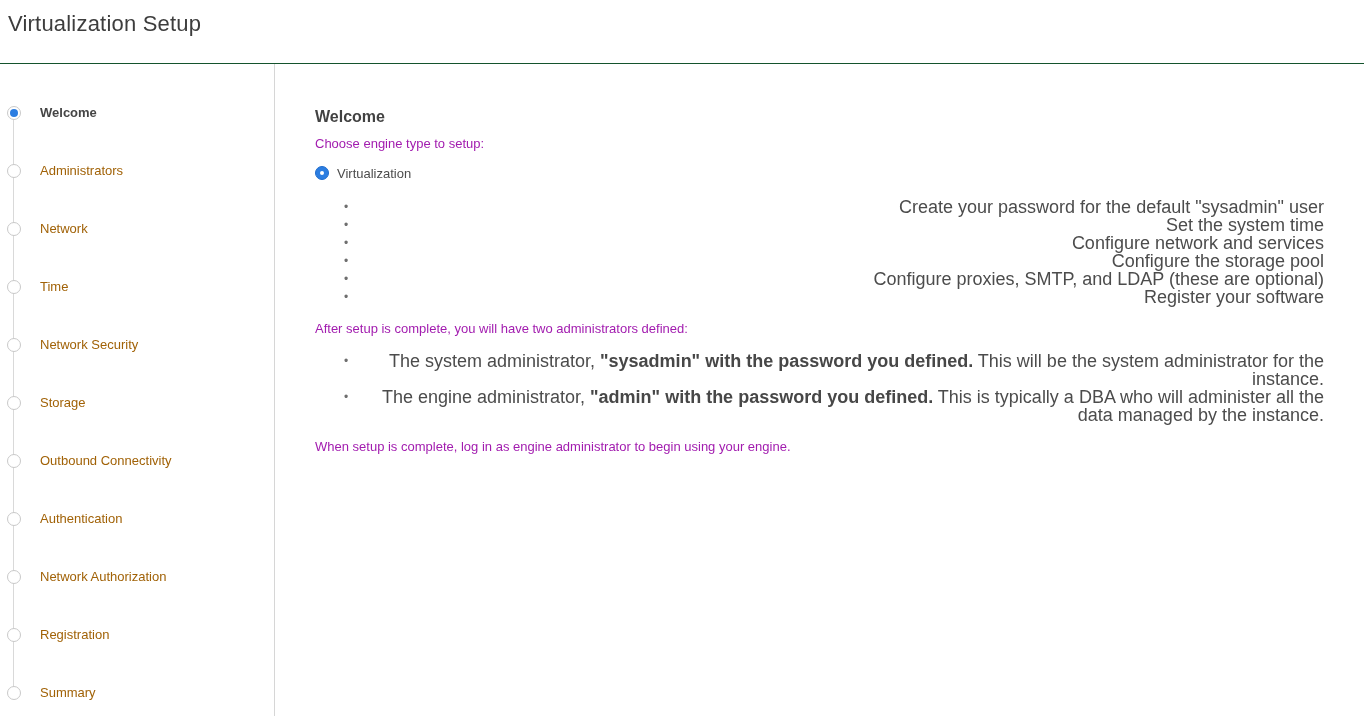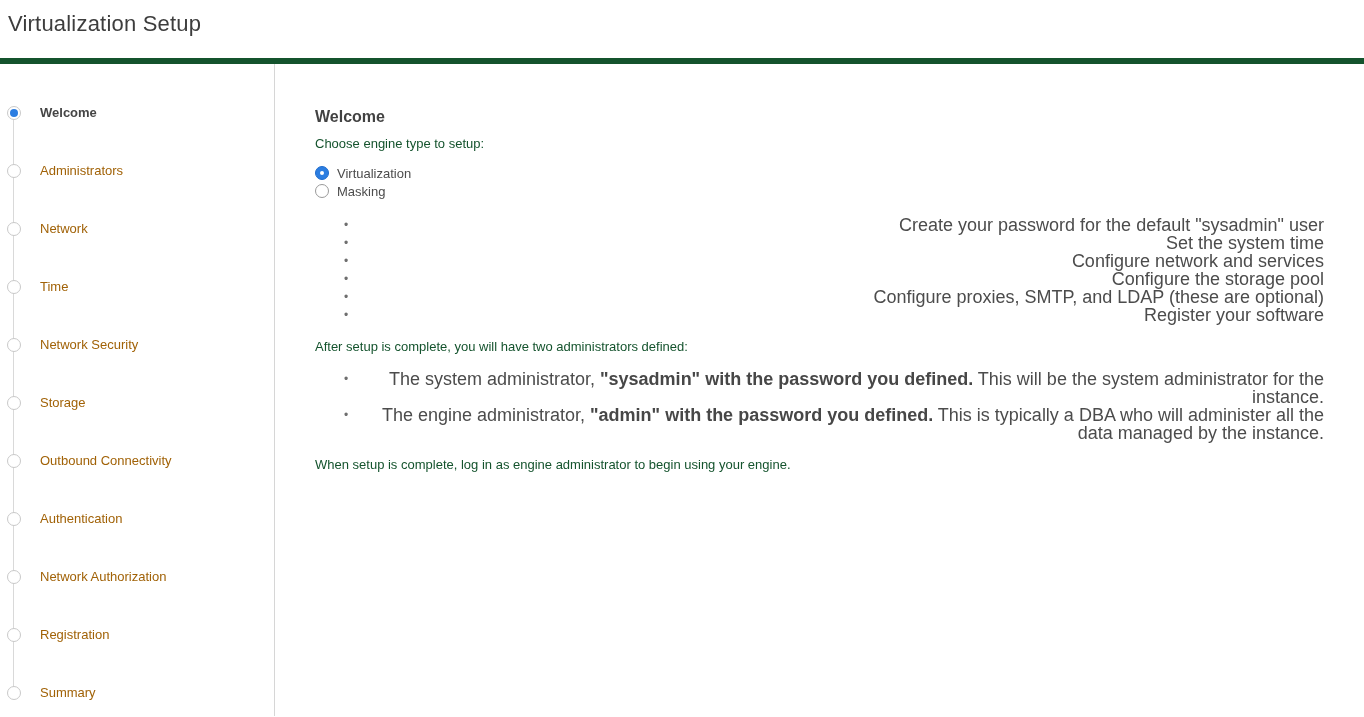--- a/index.html
+++ b/index.html
@@ -4,21 +4,21 @@
 <style>
   * { margin: 0; padding: 0; box-sizing: border-box; }
   html, body { background: #fff; }
   body { font-family: "Liberation Sans", sans-serif; }
   .screen {
     width: 1364px; height: 717px;
     background: #fff; position: relative; overflow: hidden;
   }
 
   
-  .app-header { height: 64px; padding: 10px 0 0 8px; border-bottom: 6px solid #14532d; }
+  .app-header { height: 64px; padding: 10px 0 0 8px; border-bottom: 1px solid #14532d; }
   .app-title { font-size: 22px; line-height: 27px; font-weight: 400; color: #3d3d3d; letter-spacing: 0.2px; }
 
   
   .layout { display: flex; height: 652px; }
 
   
   .sidebar { width: 275px; min-width: 275px; border-right: 1px solid #d6d6d6; position: relative; padding-top: 20px; }
   .stepper-line { position: absolute; left: 13px; top: 49px; width: 1px; height: 580px; background: #d9d9d9; }
   .step { position: relative; height: 58px; display: flex; align-items: center; padding-left: 7px; cursor: pointer; }
   .step-circle {
@@ -28,21 +28,21 @@
   .step.active .step-circle::after {
     content: ""; position: absolute; left: 2px; top: 2px;
     width: 8px; height: 8px; border-radius: 50%; background: #2b7de1;
   }
   .step-label { margin-left: 19px; font-size: 13px; line-height: 16px; color: #a16207; }
   .step.active .step-label { font-weight: bold; color: #454545; }
 
   
   .main { flex: 1; padding: 43px 40px 0 40px; }
   .content-heading { font-size: 16px; line-height: 19px; font-weight: bold; color: #424242; }
-  .para { font-size: 13px; line-height: 18px; color: #14532d; margin-top: 14px; }
+  .para { font-size: 13px; line-height: 18px; color: #a21caf; margin-top: 14px; }
   .para.choose { margin-top: 9px; }
 
   .radio-group { margin-top: 13px; }
   .radio-row { display: flex; align-items: flex-start; height: 18px; cursor: pointer; }
   .radio-label { font-size: 13px; color: #4c4c4c; }
   .radio { width: 14px; height: 14px; border-radius: 50%; margin-right: 8px; position: relative; flex: 0 0 14px; }
   .radio.selected { background: #2b7de1; border: 1px solid #1f6ccd; }
   .radio.selected::after {
     content: ""; position: absolute; left: 4px; top: 4px;
     width: 4px; height: 4px; border-radius: 50%; background: #fff;
@@ -123,24 +123,20 @@
     <div class="main">
       <div class="content-heading">Welcome</div>
 
       <div class="para choose">Choose engine type to setup:</div>
 
       <div class="radio-group">
         <label class="radio-row">
           <span class="radio selected"></span>
           <span class="radio-label">Virtualization</span>
         </label>
-        <label class="radio-row">
-          <span class="radio unselected"></span>
-          <span class="radio-label">Masking</span>
-        </label>
       </div>
 
 
       <ul class="bullet-list">
         <li>Create your password for the default "sysadmin" user</li>
         <li>Set the system time</li>
         <li>Configure network and services</li>
         <li>Configure the storage pool</li>
         <li>Configure proxies, SMTP, and LDAP (these are optional)</li>
         <li>Register your software</li>

